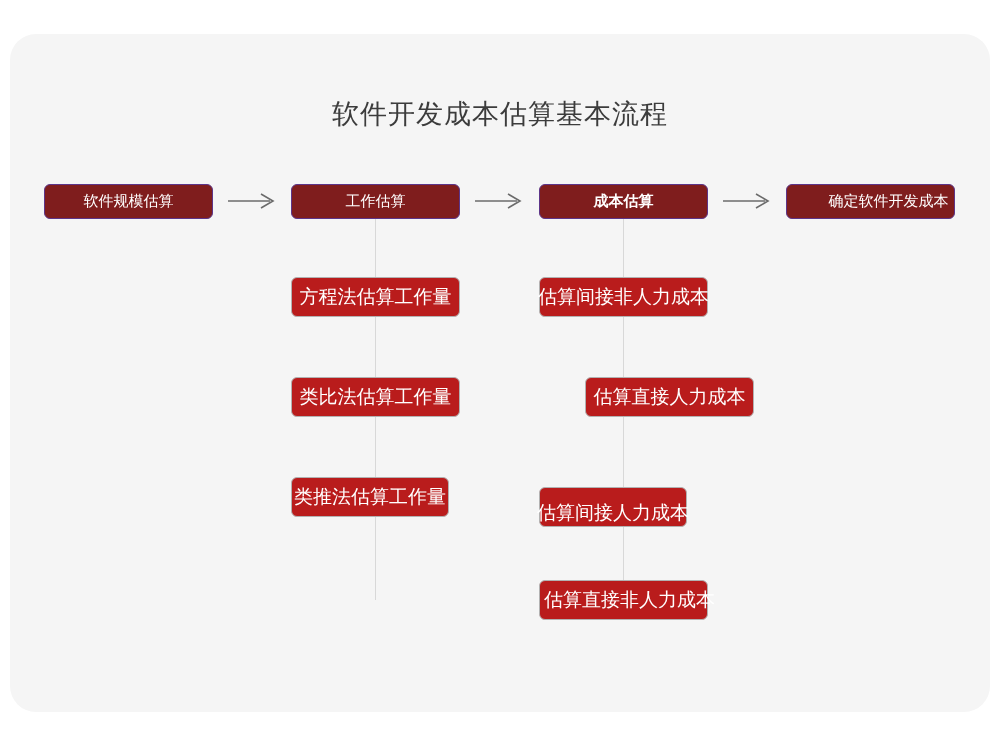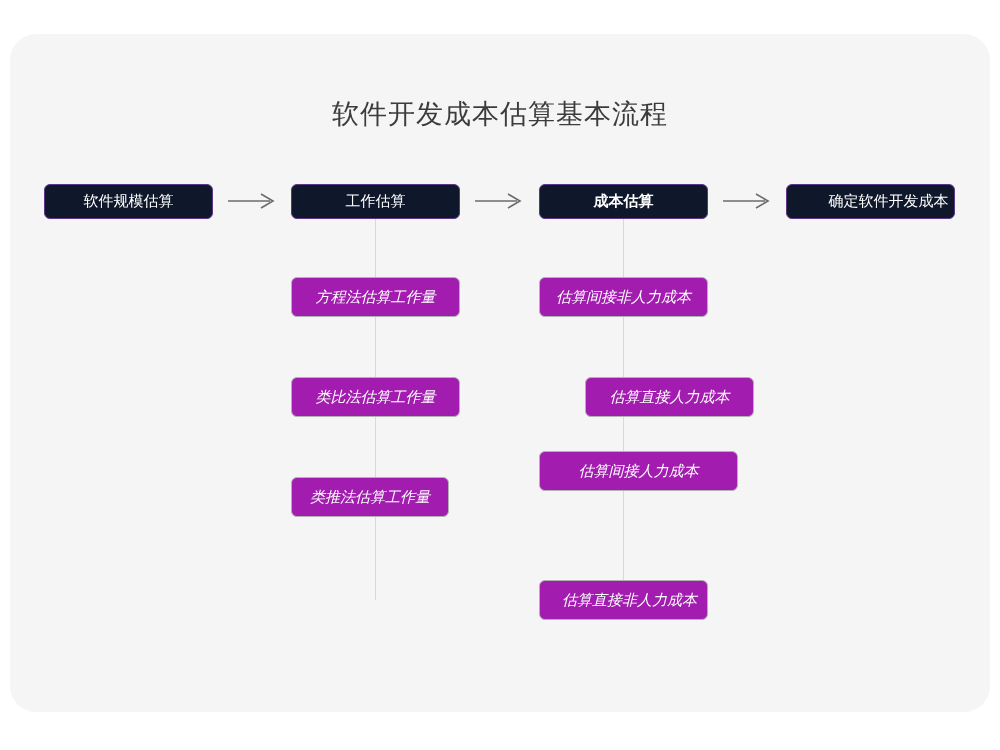--- a/index.html
+++ b/index.html
@@ -53,33 +53,32 @@
     display: flex;
     align-items: center;
     justify-content: center;
     border-radius: 6px;
     color: #ffffff;
     white-space: nowrap;
     text-align: center;
   }
 
   .node.primary {
-    background: #0f172a;
+    background: #7f1d1d;
     border: 1px solid #5d3589;
     font-size: 15px;
     height: 35px;
     text-align: right;
   }
 
   .node.secondary {
-    background: #a21caf;
+    background: #b91c1c;
     border: 1px solid #b2b2b2;
-    font-size: 15px;
+    font-size: 19px;
     height: 40px;
-    font-style: italic;
   }
 
   
   .connector-v {
     position: absolute;
     width: 1px;
     background: #d8d8d8;
   }
 
   
@@ -154,21 +153,21 @@
   </div>
 
   <div class="node secondary" style="left:539px; top:277px; width:169px;">
     <span>估算间接非人力成本</span>
   </div>
 
   <div class="node secondary" style="left:539px; top:377px; width:169px;margin-left:46px;">
     <span>估算直接人力成本</span>
   </div>
 
-  <div class="node secondary" style="left:539px; top:451px; width:199px;">
+  <div class="node secondary" style="left:539px; top:487px; width:148px;align-items:flex-end;">
     <span>估算间接人力成本</span>
   </div>
 
   <div class="node secondary" style="left:539px; top:580px; width:169px;padding-left:12px;">
     <span>估算直接非人力成本</span>
   </div>
 
 </div>
 
 </body></html>

